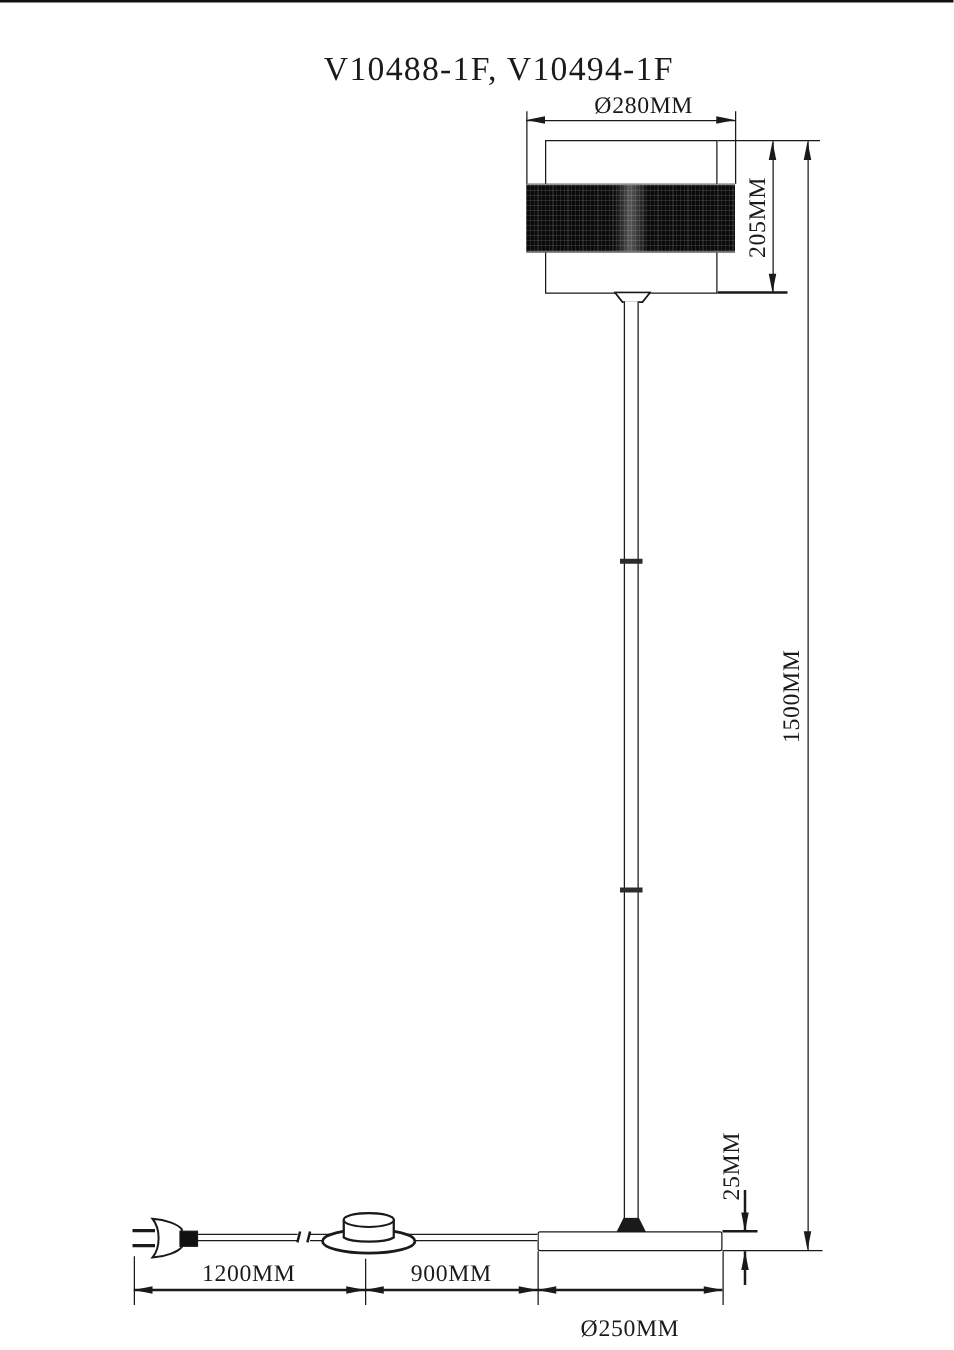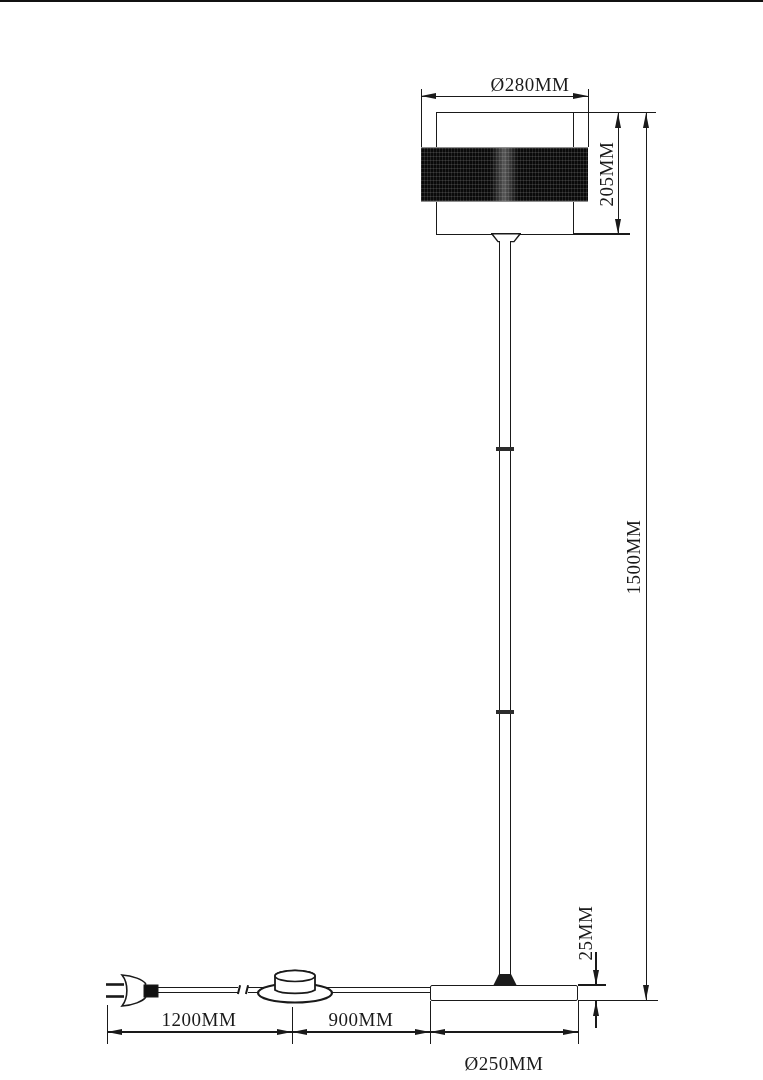--- a/index.html
+++ b/index.html
@@ -58,20 +58,21 @@
   #frame-top{position:absolute;left:0;top:0;width:763px;height:2px;background:#111;}
   svg{display:block;}
 </style>
 </head>
 <body>
 
 <div id="canvas">
 
   <div id="frame-top"></div>
 
+  <div id="title">V10488-1F, V10494-1F</div>
 
   <div id="shade-outline"></div>
   <div id="shade-band"></div>
 
   <svg class="abs" style="left:491px;top:233px" width="30" height="10" viewBox="0 0 30 10">
     <path d="M0.8,0.8 L29.2,0.8 L23,8.6 L7,8.6 Z" fill="#ffffff" stroke="#1a1a1a" stroke-width="1.4"></path>
   </svg>
 
   <div id="pole"></div>
   <div class="pole-joint" style="top:447px"></div>
@@ -96,21 +97,21 @@
     <ellipse cx="43" cy="29" rx="37" ry="9.5" fill="#ffffff" stroke="#1a1a1a" stroke-width="2.2"></ellipse>
     <path d="M23,12 C23,8.8 32,6.5 43,6.5 C54,6.5 63,8.8 63,12 L63,26 C56,30.5 30,30.5 23,26 Z" fill="#ffffff" stroke="#1a1a1a" stroke-width="1.8"></path>
     <ellipse cx="43" cy="12" rx="20" ry="5.5" fill="#ffffff" stroke="#1a1a1a" stroke-width="1.6"></ellipse>
   </svg>
 
   <div class="vline" style="left:420.5px;top:89px;height:58px"></div>
   <div class="vline" style="left:587.5px;top:89px;height:58px"></div>
   <div class="hline" style="left:421px;top:96px;width:167px"></div>
   <div class="arr arr-l" style="left:421px;top:93.2px"></div>
   <div class="arr arr-r" style="left:573px;top:93.2px"></div>
-  <div class="lbl" style="left:450px;top:75px;width:160px">Ø280MM</div>
+  <div class="lbl" style="left:435px;top:75px;width:160px">Ø280MM</div>
 
   <div class="hline" style="left:574px;top:112px;width:82px"></div>
   <div class="hline" style="left:574px;top:233.4px;width:56px"></div>
   <div class="vline" style="left:618px;top:113px;height:121px"></div>
   <div class="arr arr-u" style="left:615.2px;top:113px"></div>
   <div class="arr arr-d" style="left:615.2px;top:219px"></div>
   <div class="lbl rot" style="left:557px;top:164px;width:100px">205MM</div>
 
   <div class="vline" style="left:646px;top:113px;height:887px"></div>
   <div class="arr arr-u" style="left:643.2px;top:113px"></div>

